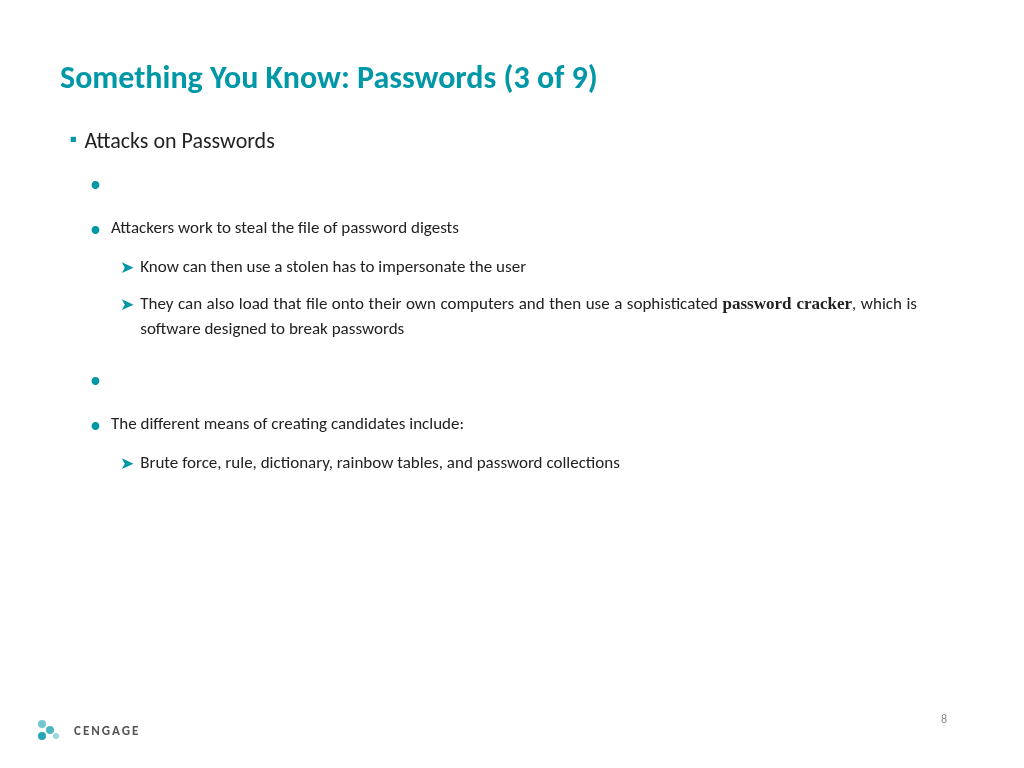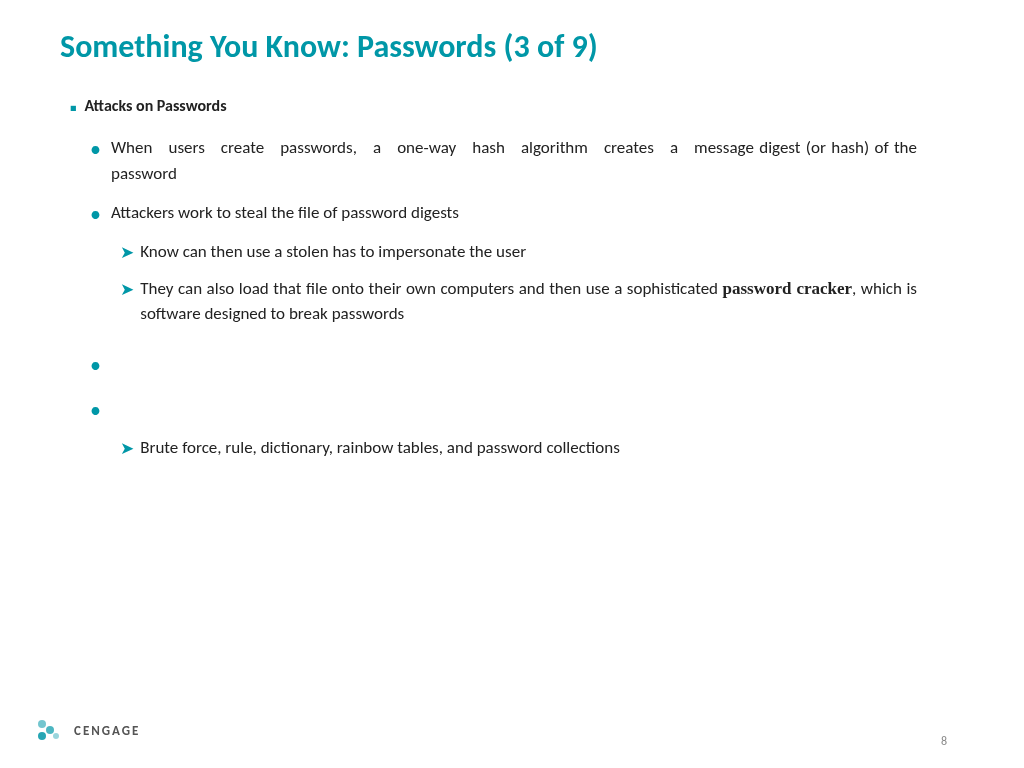--- a/index.html
+++ b/index.html
@@ -10,21 +10,21 @@
       width: 1024px;
       height: 768px;
       overflow: hidden;
       position: relative;
     }
 
     .slide {
       width: 977px;
       height: 768px;
       background: #fff;
-      padding: 28px 60px 60px 60px;
+      padding: 59px 60px 60px 60px;
       position: relative;
     }
 
     .slide-title {
       color: #0097a7;
       font-size: 32px;
       font-weight: 700;
       margin-bottom: 30px;
       line-height: 1.2;
     }
@@ -42,22 +42,22 @@
     .section-header-bullet {
       color: #0097a7;
       font-size: 18px;
       font-weight: 700;
       margin-right: 8px;
       margin-top: 1px;
       flex-shrink: 0;
     }
 
     .section-header-text {
-      font-size: 16px;
-      font-weight: 700;
+      font-size: 22px;
+      font-weight: 400;
       color: #222;
     }
 
     .bullet-list {
       list-style: none;
       padding-left: 20px;
       margin-bottom: 8px;
     }
 
     .bullet-item {
@@ -119,21 +119,21 @@
       font-style: italic;
     }
 
     
     .footer {
       position: absolute;
       bottom: 20px;
       left: 0;
       right: 0;
       display: flex;
-      align-items: flex-end;
+      align-items: flex-start;
       justify-content: space-between;
       padding: 0 30px;
     }
 
     .logo-area {
       display: flex;
       align-items: center;
       gap: 8px;
     }
 
@@ -165,21 +165,20 @@
 
     <div class="section-header">
       <span class="section-header-bullet">▪</span>
       <span class="section-header-text">Attacks on Passwords</span>
     </div>
 
     <ul class="bullet-list">
 
       <li class="bullet-item">
         <span class="bullet-dot">•</span>
-        <span class="bullet-text">When &nbsp; users &nbsp; create &nbsp; passwords, &nbsp; a &nbsp; one-way &nbsp; hash &nbsp; algorithm &nbsp; creates &nbsp; a &nbsp; message digest (or hash) of the password</span>
       </li>
 
       <li class="bullet-item" style="flex-direction: column; align-items: flex-start;">
         <div style="display:flex; align-items:flex-start;">
           <span class="bullet-dot">•</span>
           <span class="bullet-text">Attackers work to steal the file of password digests</span>
         </div>
         <ul class="sub-list">
           <li class="sub-item">
             <span class="arrow-bullet">➤</span>
@@ -192,20 +191,21 @@
         </ul>
       </li>
 
       <li class="bullet-item">
         <span class="bullet-dot">•</span>
       </li>
 
       <li class="bullet-item" style="flex-direction: column; align-items: flex-start;">
         <div style="display:flex; align-items:flex-start;">
           <span class="bullet-dot">•</span>
+          <span class="bullet-text">The different means of creating candidates include:</span>
         </div>
         <ul class="sub-list">
           <li class="sub-item">
             <span class="arrow-bullet">➤</span>
             <span class="sub-text">Brute force, rule, dictionary, rainbow tables, and password collections</span>
           </li>
         </ul>
       </li>
 
     </ul>

